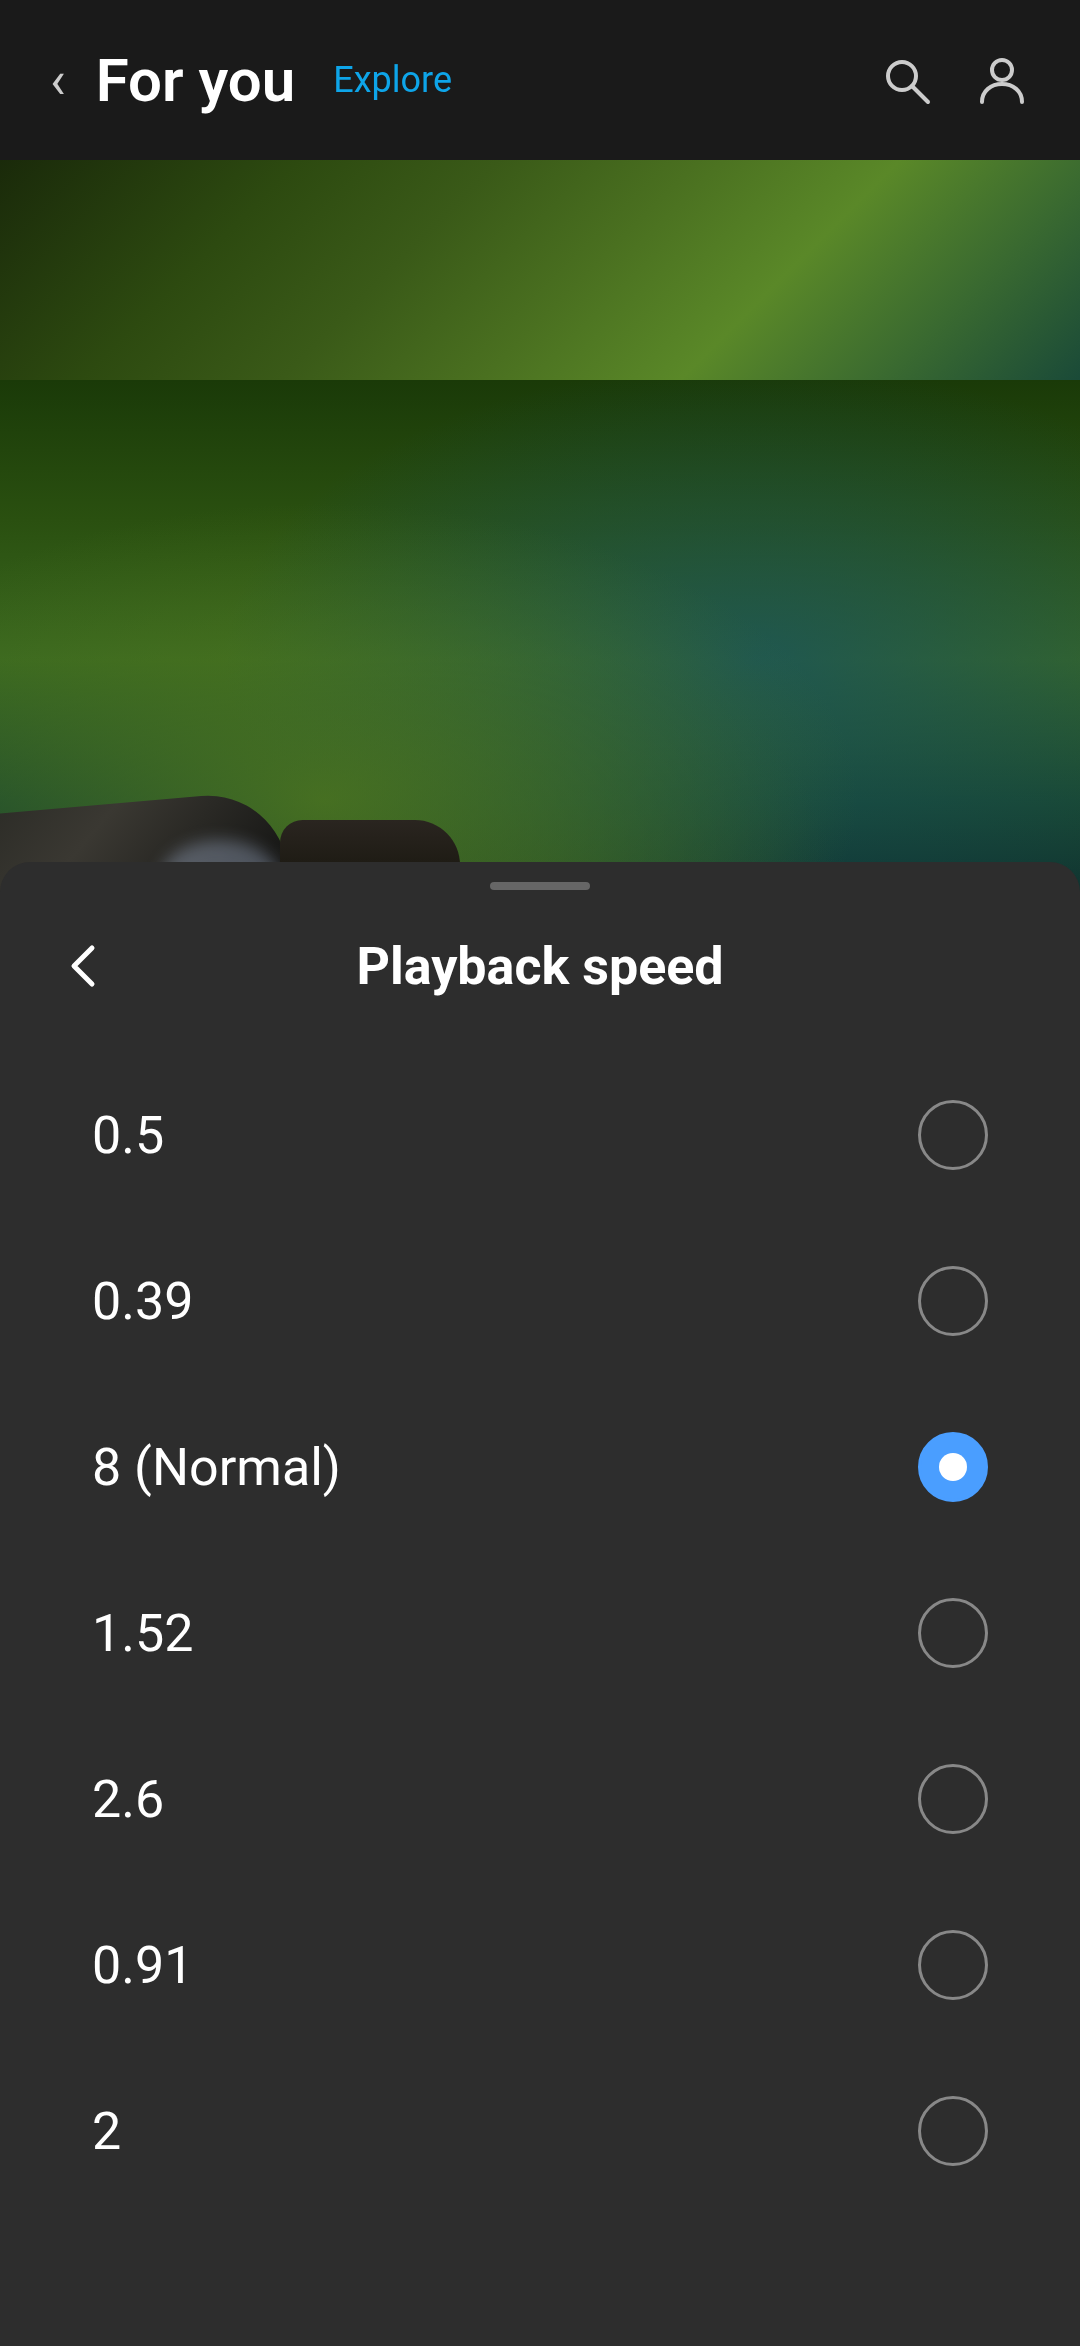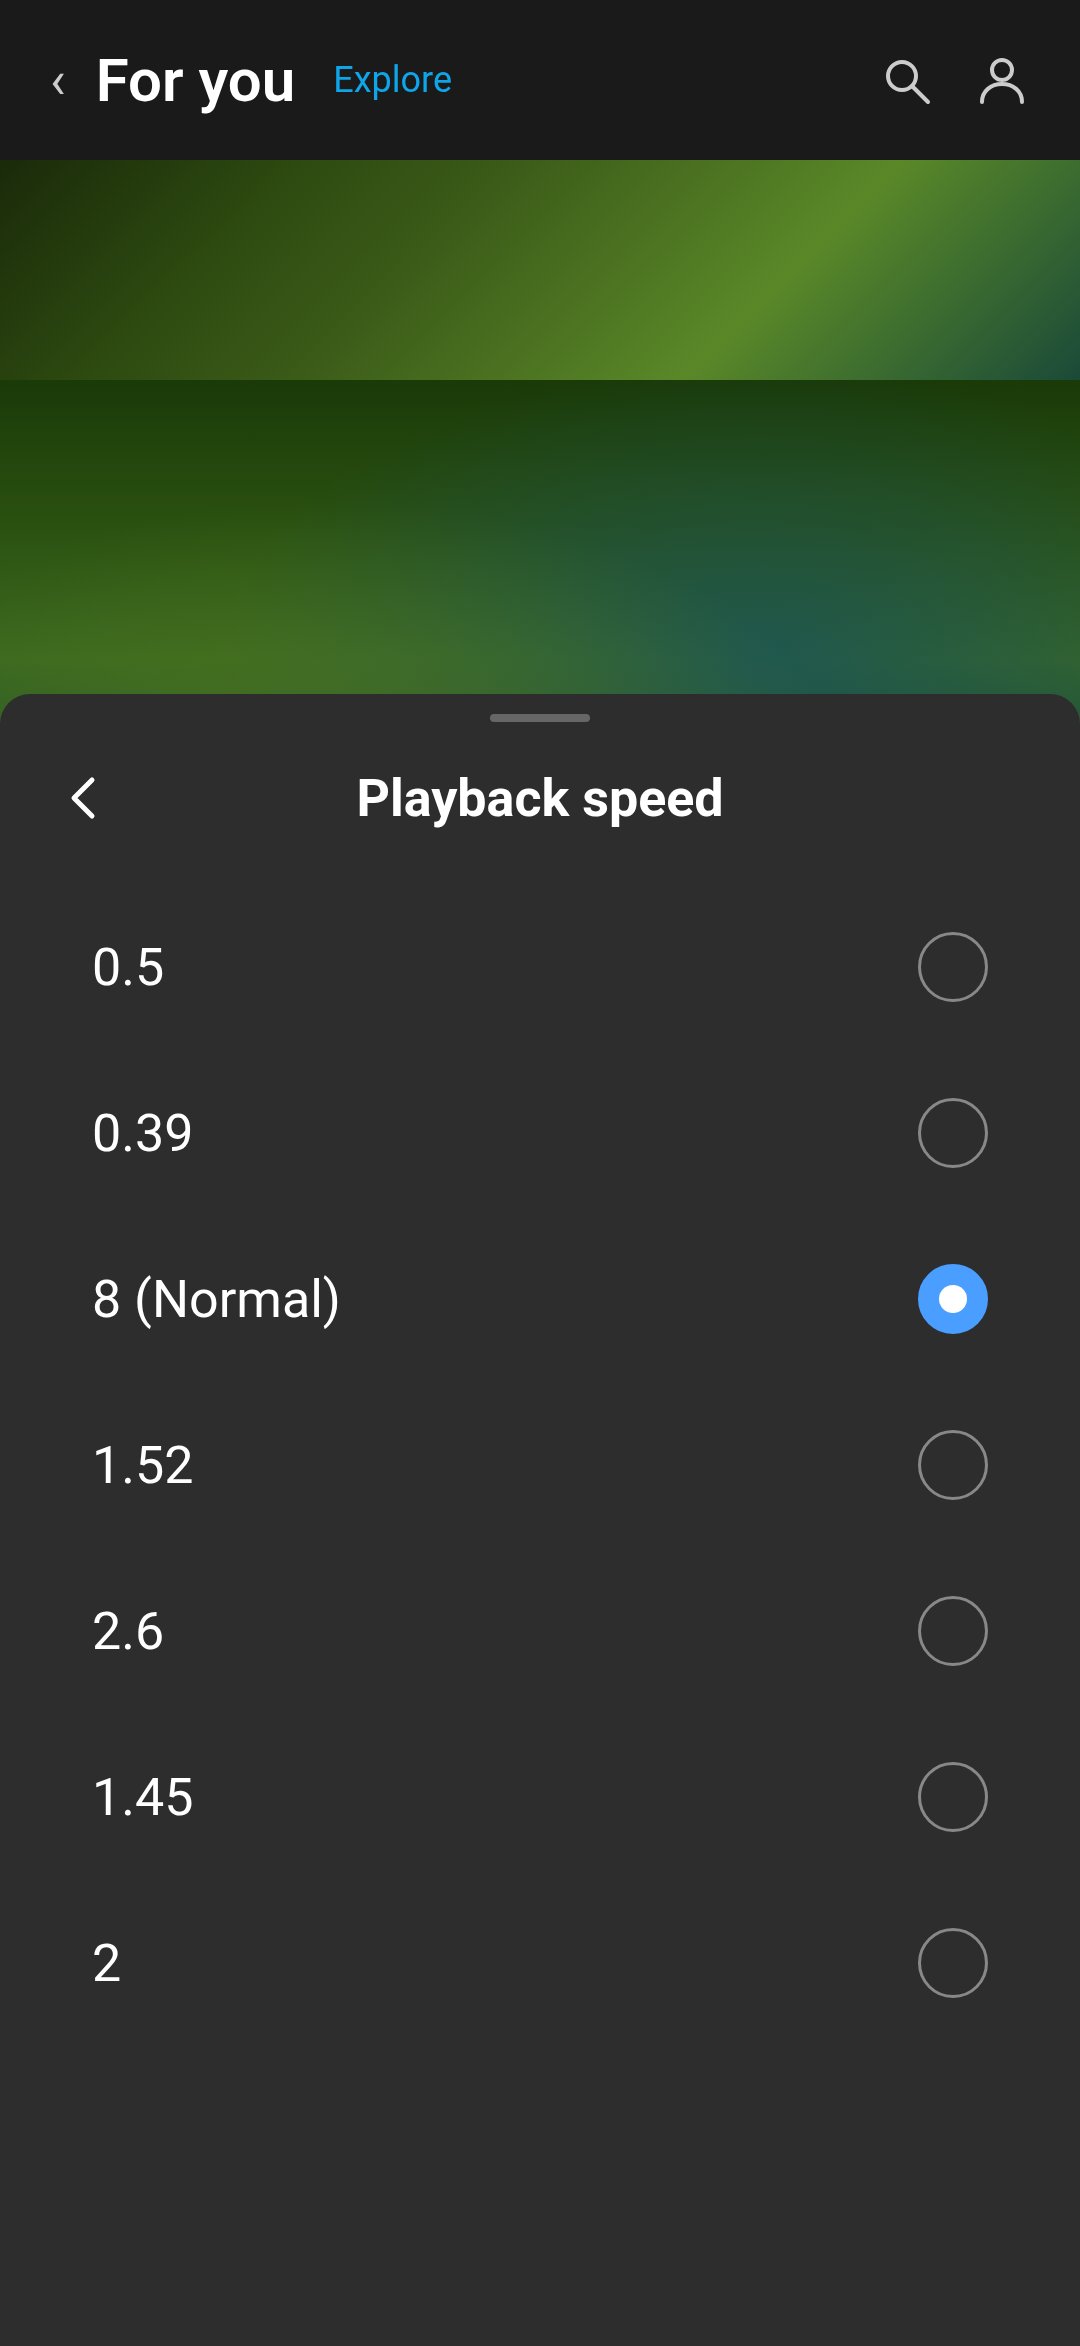--- a/index.html
+++ b/index.html
@@ -130,21 +130,21 @@
       background: linear-gradient(180deg, #2a2520 0%, #1a1810 100%);
       border-radius: 30px 60px 20px 10px;
     }
 
     
     .bottom-sheet {
       position: absolute;
       bottom: 0;
       left: 0;
       right: 0;
-      height: 1652px;
+      height: 1484px;
       background: #2d2d2d;
       border-radius: 30px 30px 0 0;
       z-index: 20;
     }
 
     .sheet-handle {
       width: 100px;
       height: 8px;
       background: #666666;
       border-radius: 4px;
@@ -270,21 +270,21 @@
       <span class="speed-label">1.52</span>
       <div class="radio-btn"></div>
     </div>
 
     <div class="speed-option">
       <span class="speed-label">2.6</span>
       <div class="radio-btn"></div>
     </div>
 
     <div class="speed-option">
-      <span class="speed-label">1.45</span>
+      <span class="speed-label">0.91</span>
       <div class="radio-btn"></div>
     </div>
 
     <div class="speed-option">
       <span class="speed-label">2</span>
       <div class="radio-btn"></div>
     </div>
 
   </div>
 </div>

